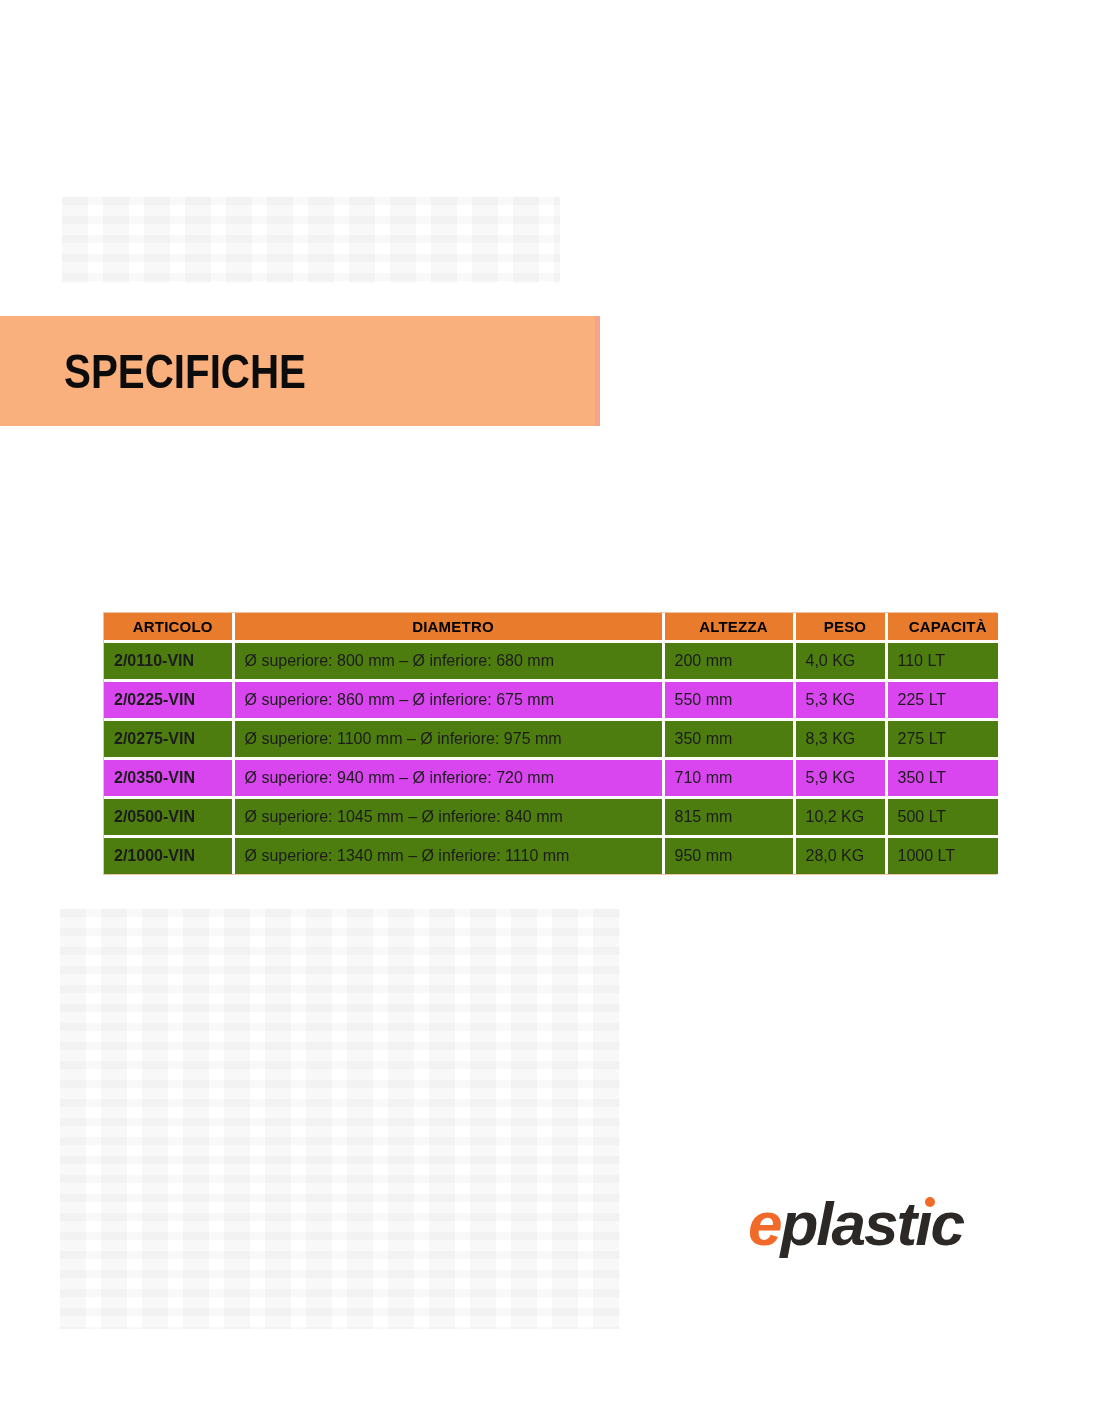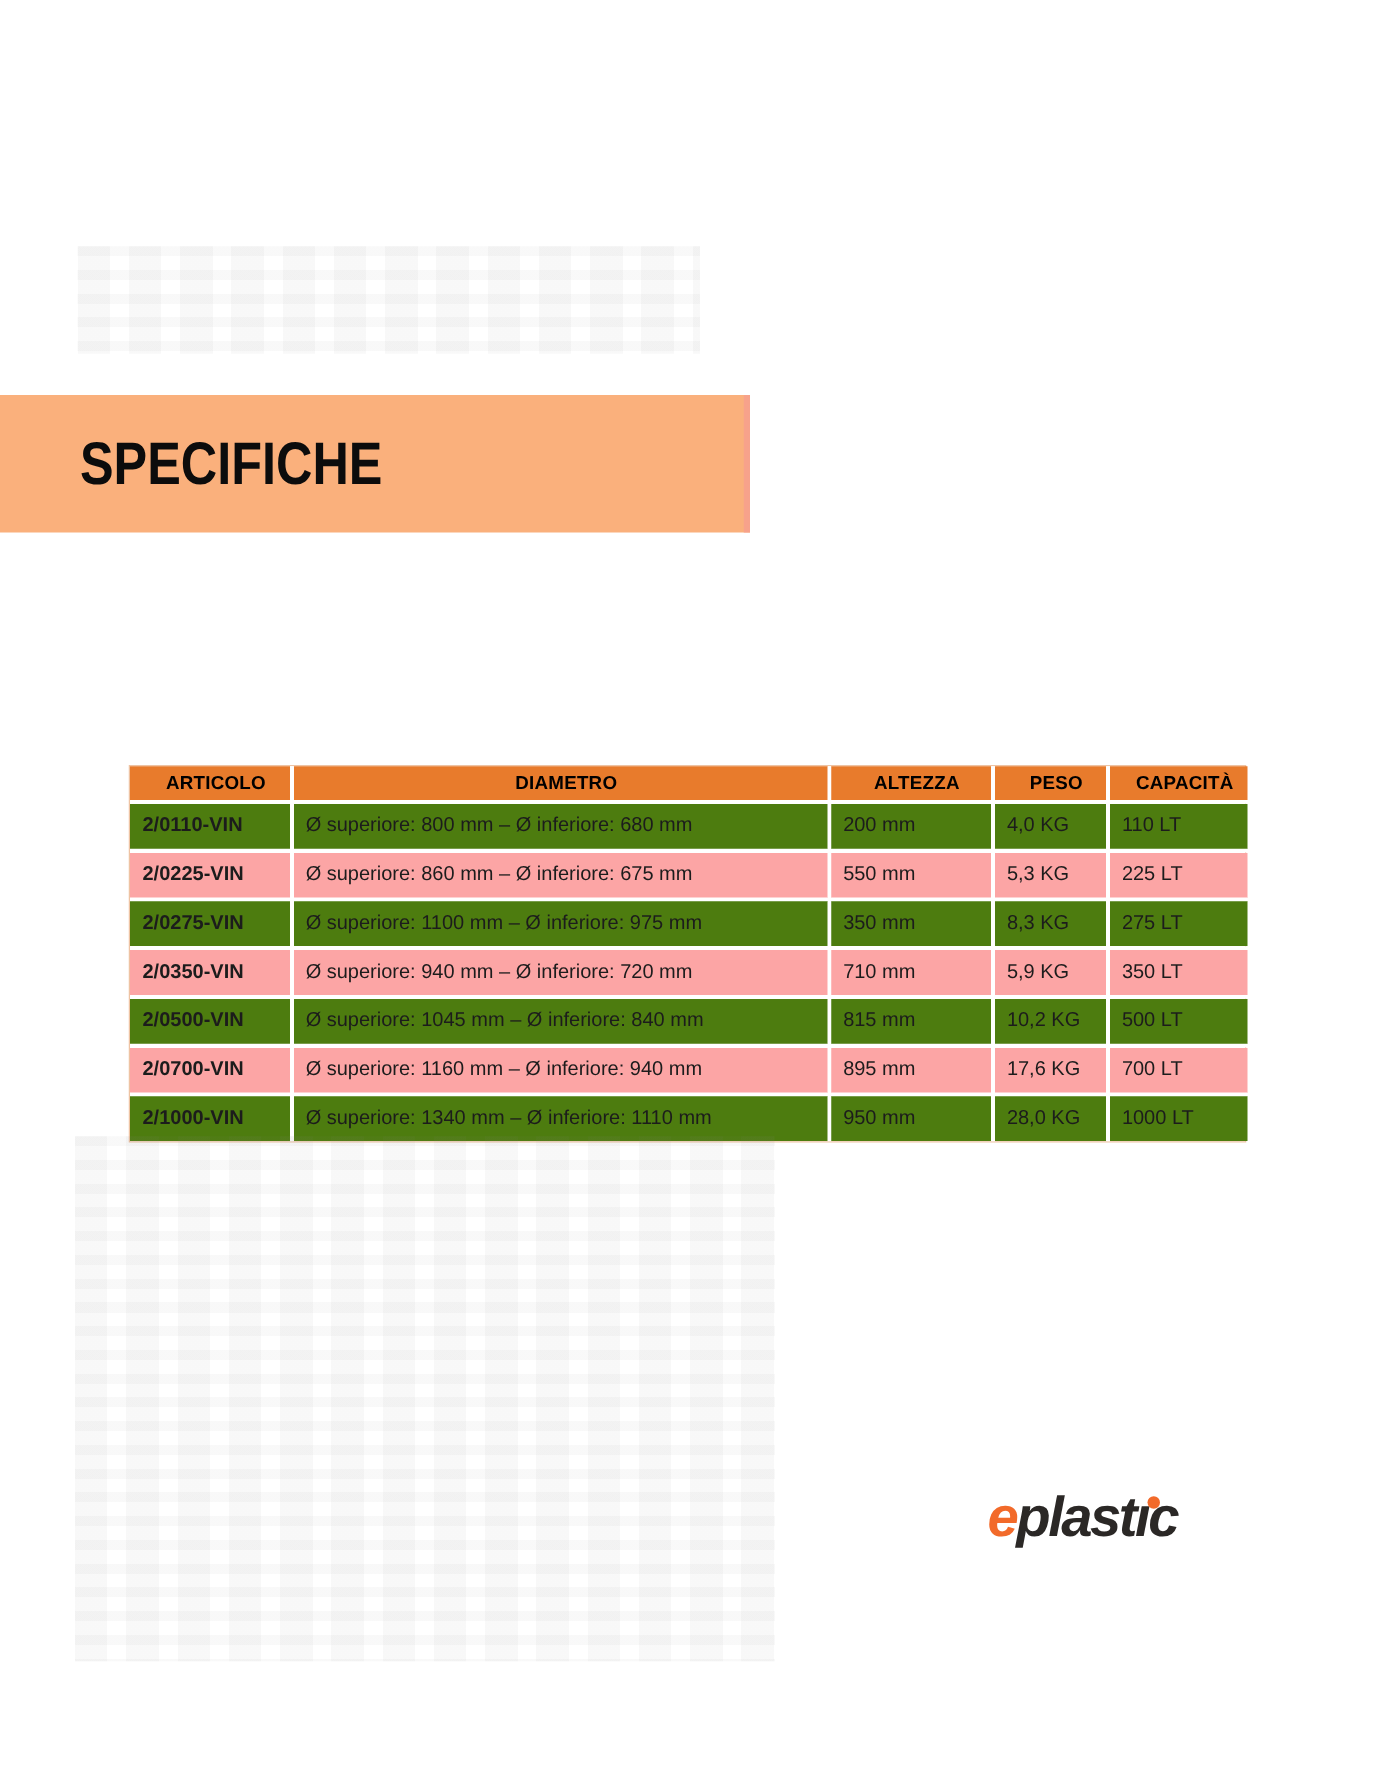--- a/index.html
+++ b/index.html
@@ -79,29 +79,29 @@
     color: #1c1c1c;
     height: 36px;
     padding: 0 0 0 10px;
     border-left: 3px solid #ffffff;
     border-top: 3px solid #ffffff;
     overflow: hidden;
     white-space: nowrap;
   }
   td:first-child { border-left: none; }
   tr.peach td { background: #4d7c0f; }
-  tr.white td { background: #fca5a5; }
+  tr.white td { background: #d946ef; }
   td.articolo { font-weight: bold; }
 
   
   .logo {
     position: absolute;
-    left: 790px;
+    left: 748px;
     top: 1143px;
-    font-size: 45px;
+    font-size: 62px;
     font-weight: bold;
     font-style: italic;
     color: #2b2826;
     letter-spacing: -2px;
     white-space: nowrap;
   }
   .logo-e { color: #f26a2a; }
   .iwrap { position: relative; display: inline-block; }
   .idot {
     position: absolute;
@@ -171,27 +171,20 @@
             <td>5,9 KG</td>
             <td>350 LT</td>
           </tr>
           <tr class="peach">
             <td class="articolo">2/0500-VIN</td>
             <td>Ø superiore: 1045 mm – Ø inferiore: 840 mm</td>
             <td>815 mm</td>
             <td>10,2 KG</td>
             <td>500 LT</td>
           </tr>
-          <tr class="white">
-            <td class="articolo">2/0700-VIN</td>
-            <td>Ø superiore: 1160 mm – Ø inferiore: 940 mm</td>
-            <td>895 mm</td>
-            <td>17,6 KG</td>
-            <td>700 LT</td>
-          </tr>
           <tr class="peach">
             <td class="articolo">2/1000-VIN</td>
             <td>Ø superiore: 1340 mm – Ø inferiore: 1110 mm</td>
             <td>950 mm</td>
             <td>28,0 KG</td>
             <td>1000 LT</td>
           </tr>
         </tbody>
     </table>
   </div>

